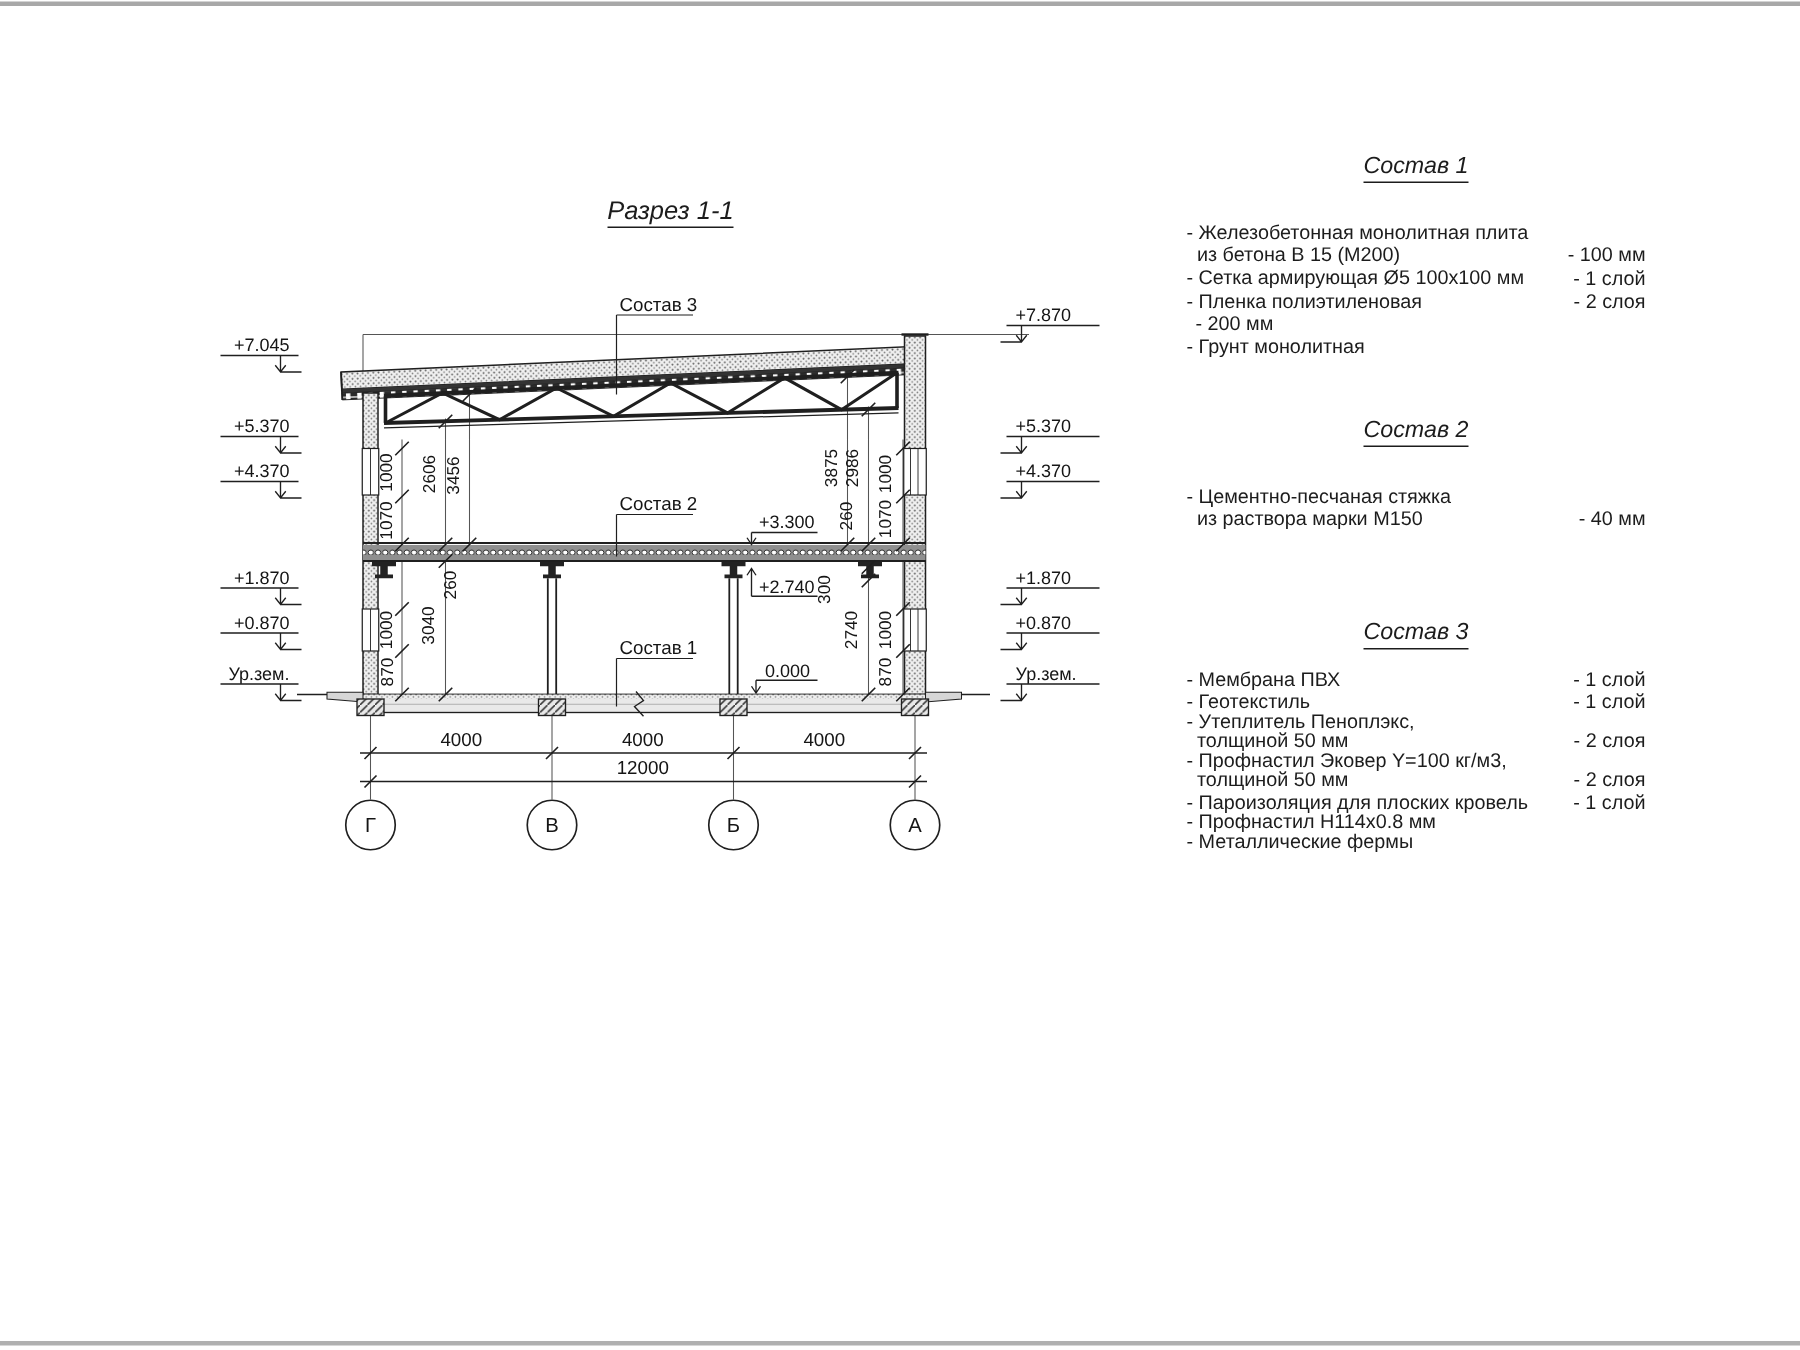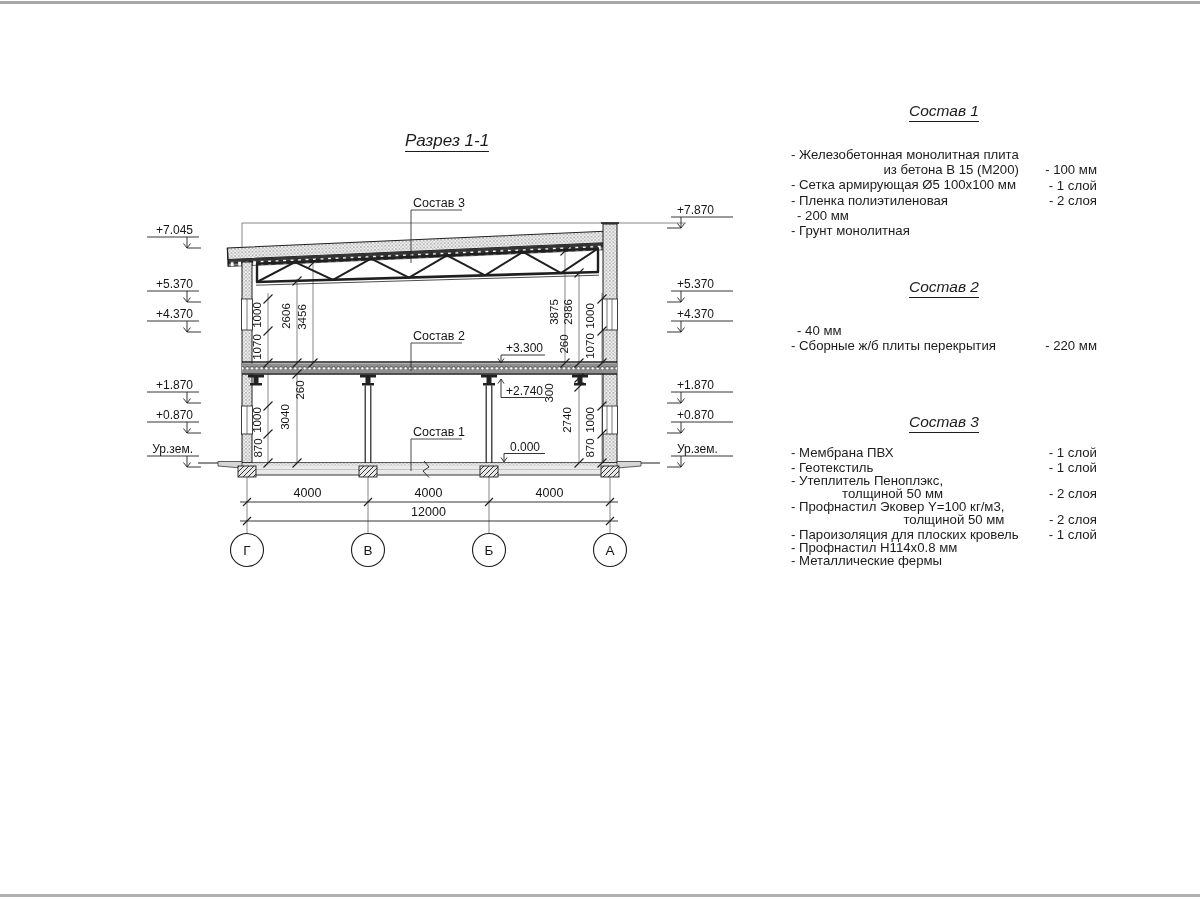--- a/index.html
+++ b/index.html
@@ -7,21 +7,21 @@
         font-family:"Liberation Sans",sans-serif;color:#1c1c1c;}
   .edge{position:absolute;left:0;width:1200px;height:3px;background:#a8a8a8;}
   .edge.top{top:1px;}
   .edge.bottom{top:894px;background:#b0b0b0;}
   .main-title{position:absolute;left:384px;top:131px;width:126px;text-align:center;
               font-size:17px;font-style:italic;}
   .main-title span{border-bottom:1.4px solid #1c1c1c;padding-bottom:1px;}
   .spec-section{position:absolute;left:791px;width:306px;font-size:13.2px;}
   .spec-title{text-align:center;font-style:italic;font-size:15.5px;}
   .spec-title span{border-bottom:1px solid #1c1c1c;padding-bottom:2px;}
-  .spec-items{margin-top:27px;text-align:right;}
+  .spec-items{margin-top:27px;}
   .s3 .spec-items{margin-top:14px;}
   .spec-item{display:flex;justify-content:space-between;align-items:flex-end;}
   .spec-line{line-height:15.2px;white-space:nowrap;}
   .s3 .spec-line{line-height:12.9px;}
   .spec-line.cont{padding-left:7px;}
   .spec-value{white-space:nowrap;padding-left:6px;}
   svg text{fill:#151515;}
   .lbl{font-size:12.5px;}
   .lvl{font-size:12px;}
   .dim{font-size:11.5px;}
@@ -289,27 +289,25 @@
           </div>
         <div class="spec-value"></div>
       </div>
     </div>
   </div>
 
   <div class="spec-section s2" style="top:278px;">
     <div class="spec-title"><span>Состав 2</span></div>
     <div class="spec-items">
       <div class="spec-item">
+        <div class="spec-text">
+          <div class="spec-line">- Цементно-песчаная стяжка</div>
+          <div class="spec-line cont">из раствора марки М150</div>
+        </div>
         <div class="spec-value">- 40 мм</div>
-      </div>
-      <div class="spec-item">
-        <div class="spec-text">
-            <div class="spec-line">- Сборные ж/б плиты перекрытия</div>
-          </div>
-        <div class="spec-value">- 220 мм</div>
       </div>
     </div>
   </div>
 
   <div class="spec-section s3" style="top:413px;">
     <div class="spec-title"><span>Состав 3</span></div>
     <div class="spec-items">
       <div class="spec-item">
         <div class="spec-text">
             <div class="spec-line">- Мембрана ПВХ</div>

